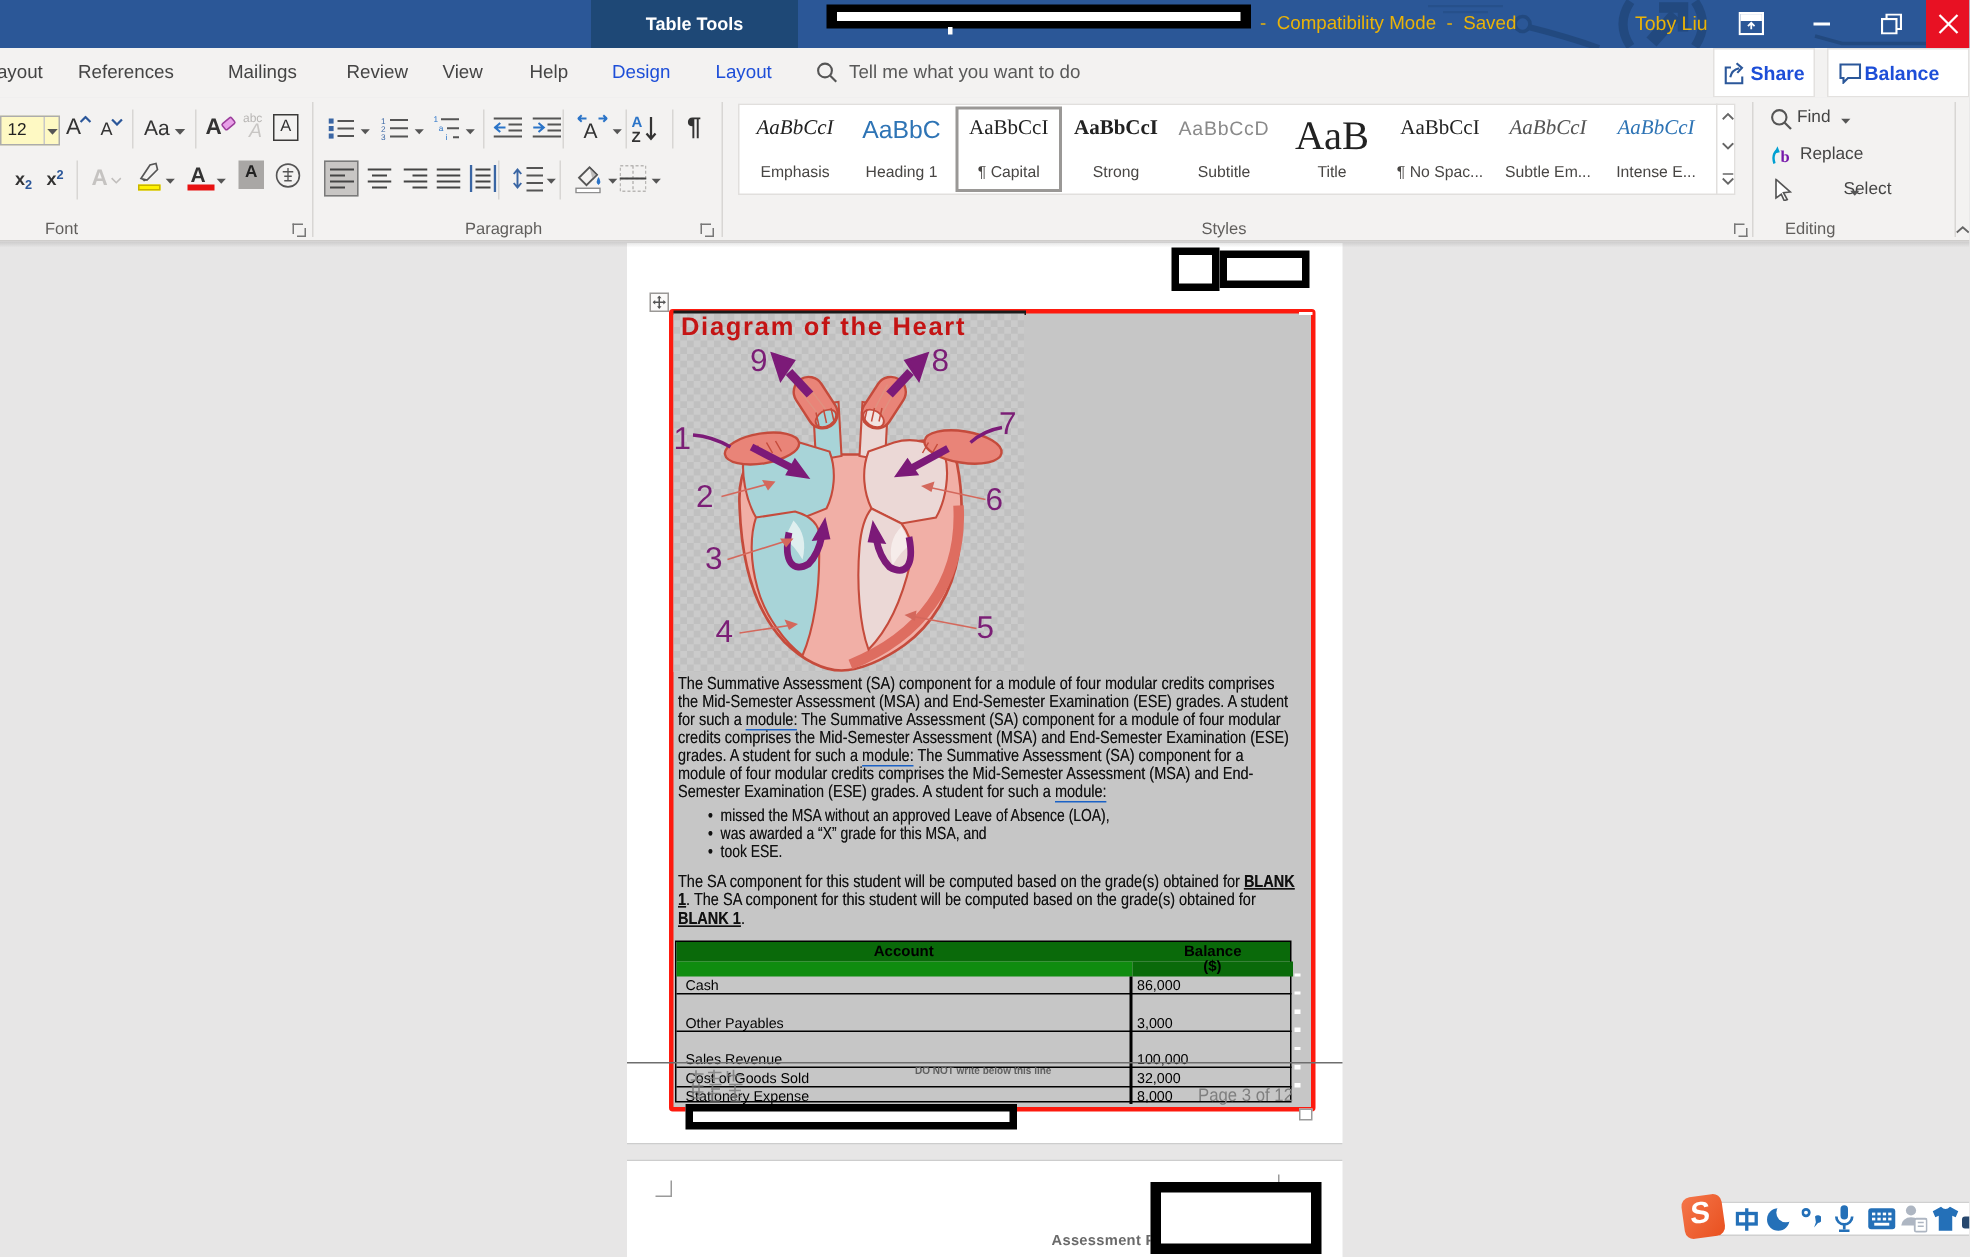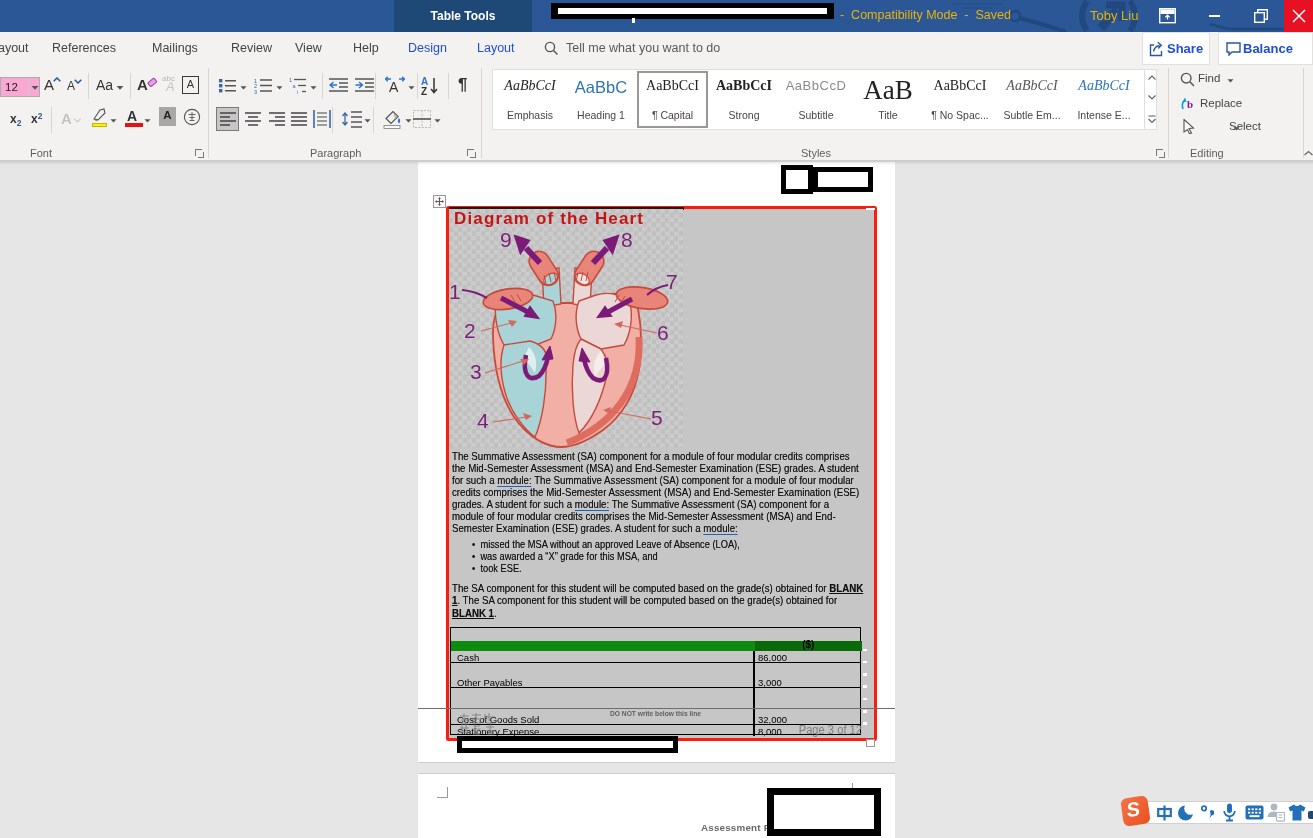--- a/index.html
+++ b/index.html
@@ -115,21 +115,21 @@
   <div class="vsep" style="left:1303px;"></div>
   <div class="glabel" style="left:30px;">Font</div>
   <div class="glabel" style="left:310px;">Paragraph</div>
   <div class="glabel" style="left:801px;">Styles</div>
   <div class="glabel" style="left:1190px;">Editing</div>
   <div class="launcher" style="left:194px;"></div>
   <div class="launcher" style="left:466px;"></div>
   <div class="launcher" style="left:1155px;"></div>
   <div id="fontgroup">
 
-    <div class="abs" style="left:0px;top:12px;width:40px;height:20px;background:#f9a8d4;border:1px solid #ACACAC;">
+    <div class="abs" style="left:0px;top:12px;width:40px;height:20px;background:#fef9c3;border:1px solid #ACACAC;">
       <span style="position:absolute;left:4px;top:3px;font-size:11.5px;color:#222;">12</span>
       <span style="position:absolute;left:28px;top:0px;width:12px;height:18px;border-left:1px solid #C8C8C8;"></span>
       <svg style="position:absolute;left:30px;top:7px;" width="8" height="5" viewBox="0 0 8 5">
           <path d="M0.5 1 H7.5 L4 4.8 Z" fill="#555"></path>
         </svg>
     </div>
     <div class="abs" style="left:44px;top:11px;font-size:15px;color:#333;">A</div>
       <svg class="abs" style="left:53px;top:12px;" width="8" height="5" viewBox="0 0 8 5">
         <path d="M0.7 4.3 L4 1 L7.3 4.3" fill="none" stroke="#2B579A" stroke-width="1.5"></path>
       </svg>
@@ -455,31 +455,39 @@
       <div class="dline" style="left:2.5px;top:301.2px;">module of four modular credits comprises the Mid-Semester Assessment (MSA) and End-</div>
       <div class="dline" style="left:2.5px;top:313.3px;">Semester Examination (ESE) grades. A student for such a <span class="mod">module:</span></div>
       <div class="dline" style="left:23px;top:328.5px;transform:scaleX(0.80);">•&nbsp;&nbsp;missed the MSA without an approved Leave of Absence (LOA),</div>
       <div class="dline" style="left:23px;top:341px;transform:scaleX(0.80);">•&nbsp;&nbsp;was awarded a “X” grade for this MSA, and</div>
       <div class="dline" style="left:23px;top:353.4px;transform:scaleX(0.80);">•&nbsp;&nbsp;took ESE.</div>
       <div class="dline" style="left:2.5px;top:373px;">The SA component for this student will be computed based on the grade(s) obtained for <b style="text-decoration:underline;">BLANK</b></div>
       <div class="dline" style="left:2.5px;top:385.4px;"><b style="text-decoration:underline;">1</b>. The SA component for this student will be computed based on the grade(s) obtained for</div>
       <div class="dline" style="left:2.5px;top:397.8px;"><b style="text-decoration:underline;">BLANK 1</b>.</div>
 
       <div id="acct" style="position:absolute;left:1px;top:418px;width:411px;height:107.5px;border:1.4px solid #000;">
+        <div style="position:absolute;left:0;top:0;width:100%;height:13px;background:#0A6A0A;">
+          <div style="position:absolute;left:0;width:303px;text-align:center;font-size:10px;font-weight:bold;color:#000;top:0.5px;">Account</div>
+          <div style="position:absolute;left:304px;width:107px;text-align:center;font-size:10px;font-weight:bold;color:#000;top:0.5px;">Balance</div>
+        </div>
         <div style="position:absolute;left:0;top:13px;width:303.5px;height:10px;background:#0F8C0F;"></div>
         <div style="position:absolute;left:303.5px;top:13px;width:107.5px;height:10px;background:#0A6A0A;">
           <div style="position:absolute;left:0;width:100%;text-align:center;font-size:10px;font-weight:bold;color:#000;top:-2px;">($)</div>
         </div>
         <div class="trow" style="top:23px;height:12.3px;">
             <span class="tcell1">Cash</span>
             <span class="tcell2">86,000</span>
           </div>
         <div class="trow" style="top:47.6px;height:12.3px;">
             <span class="tcell1">Other Payables</span>
             <span class="tcell2">3,000</span>
+          </div>
+        <div class="trow" style="top:72.2px;height:12.3px;">
+            <span class="tcell1">Sales Revenue</span>
+            <span class="tcell2">100,000</span>
           </div>
         <div class="trow" style="top:84.5px;height:12.3px;">
             <span class="tcell1">Cost of Goods Sold</span>
             <span class="tcell2">32,000</span>
           </div>
         <div class="trow" style="top:96.8px;height:10.7px;border-bottom:0;">
             <span class="tcell1">Stationery Expense</span>
             <span class="tcell2">8,000</span>
           </div>
         <div class="colline" style="top:23px;height:84.5px;"></div>

